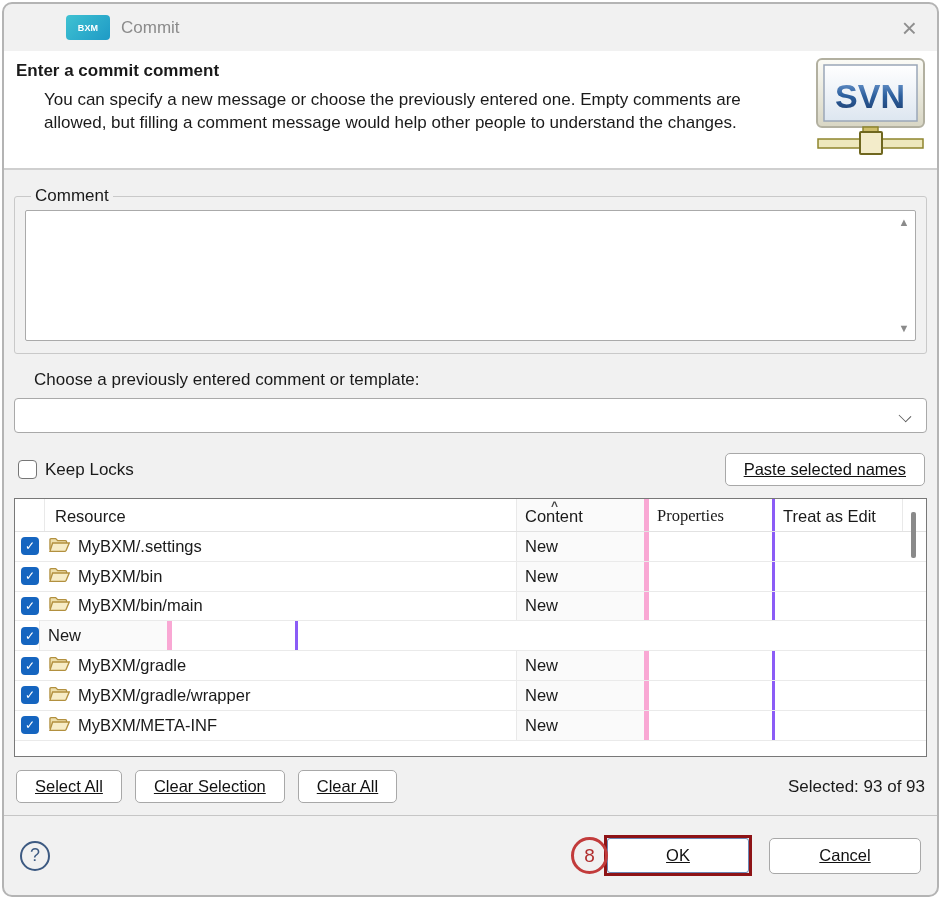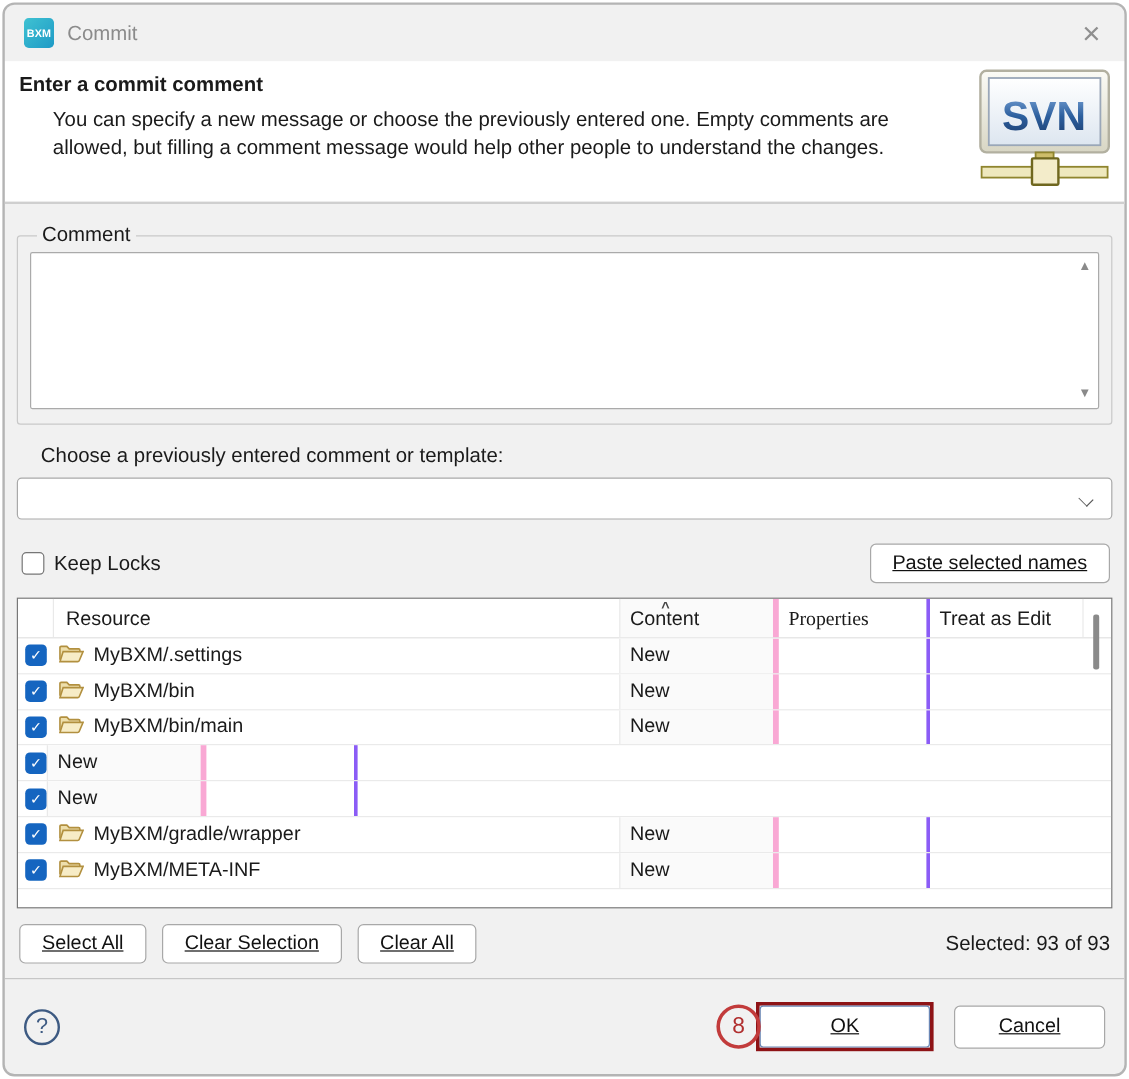--- a/index.html
+++ b/index.html
@@ -5,24 +5,24 @@
   * { box-sizing: border-box; margin: 0; padding: 0; }
   html, body { width: 941px; height: 899px; background: #ffffff; font-family: "Liberation Sans", sans-serif; color: #1a1a1a; }
   .dialog {
     position: absolute; left: 2px; top: 2px; width: 937px; height: 895px;
     background: #f1f1f1; border: 2px solid #b4b4b4; border-radius: 10px;
     overflow: hidden; display: flex; flex-direction: column;
   }
   
   .titlebar { height: 47px; flex: none; display: flex; align-items: center; padding: 0 16px; }
   .bxm-icon {
-    width: 25px; height: 25px; border-radius: 4px;
+    width: 44px; height: 25px; border-radius: 4px;
     background: linear-gradient(135deg, #3fc2d2, #1e9ac6);
     color: #fff; font-size: 9px; font-weight: bold; letter-spacing: .2px;
-    display: flex; align-items: center; justify-content: center;
+    display: flex; align-items: center; justify-content: center; margin-left: 46px;
   }
   .win-title { margin-left: 11px; font-size: 17px; color: #8b8b8b; }
   .close-btn { margin-left: auto; font-size: 26px; color: #8f8f8f; line-height: 1; cursor: default; padding: 0 4px; }
   
   .header { background: #ffffff; border-bottom: 2px solid #cfcfcf; padding: 10px 16px 14px 12px; position: relative; flex: none; min-height: 119px; }
   .header h1 { font-size: 17px; font-weight: bold; margin-bottom: 7px; }
   .header p { font-size: 17px; line-height: 23px; max-width: 762px; margin-left: 28px; }
   .svn-logo { position: absolute; right: 10px; top: 6px; }
   
   .content { padding: 0 10px; flex: none; }
@@ -85,21 +85,21 @@
     color: #3d5a82; font-size: 18px; display: flex; align-items: center; justify-content: center; background: transparent;
   }
   .footer-right { margin-left: auto; display: flex; align-items: center; }
   .annot-circle {
     width: 37px; height: 37px; border: 3px solid #c23b3b; border-radius: 50%;
     color: #b02e2e; font-size: 19px; display: flex; align-items: center; justify-content: center;
     margin-right: -4px; z-index: 2; background: transparent; flex: none;
   }
   .ok-annot { border: 3px solid #8e1316; z-index: 1; }
   .ok-btn { width: 142px; height: 35px; border: 1px solid #6b87b5; border-radius: 3px; padding: 0; }
-  .cancel-btn { width: 126px; height: 36px; margin-left: 17px; }
+  .cancel-btn { width: 152px; height: 36px; margin-left: 17px; }
 </style>
 </head>
 <body>
 
 <div class="dialog">
 
   <div class="titlebar">
     <div class="bxm-icon">BXM</div>
     <div class="win-title">Commit</div>
     <div class="close-btn">×</div>
@@ -237,20 +237,29 @@
     <span class="col-content" style="background:#fafafa;">New</span>
     <span class="col-prop"></span>
     <span class="col-treat"></span>
     <span class="col-scroll" style="border-left:none;"></span>
   </div>
 
   <div class="trow">
     <span class="row-check">
               <span>✓</span>
             </span>
+    <span class="res-cell">
+      <span class="folder-icon">
+        <svg width="21" height="16" viewBox="0 0 22 16">
+          <path d="M1 13 L1 2.4 Q1 1.3 2.1 1.3 L7 1.3 L9.1 3.5 L17.3 3.5 Q18.4 3.5 18.4 4.6 L18.4 6" fill="#eedfac" stroke="#b2903f" stroke-width="1.4"></path>
+          <path d="M3.8 5.9 L21.2 5.9 L17.8 13.9 Q17.5 14.7 16.5 14.7 L1 14.7 Z" fill="#f7ecc6" stroke="#b2903f" stroke-width="1.4"></path>
+        </svg>
+      </span>
+      <span>MyBXM/gradle</span>
+    </span>
     <span class="col-content" style="background:#fafafa;">New</span>
     <span class="col-prop"></span>
     <span class="col-treat"></span>
     <span class="col-scroll" style="border-left:none;"></span>
   </div>
 
   <div class="trow">
     <span class="row-check">
               <span>✓</span>
             </span>

